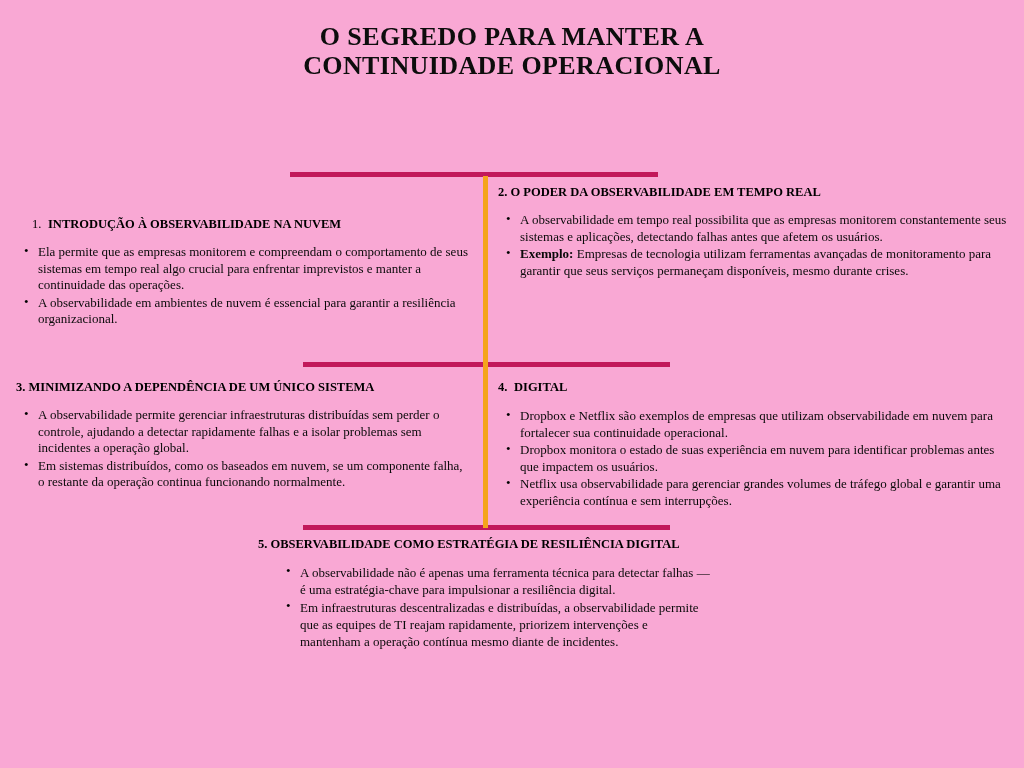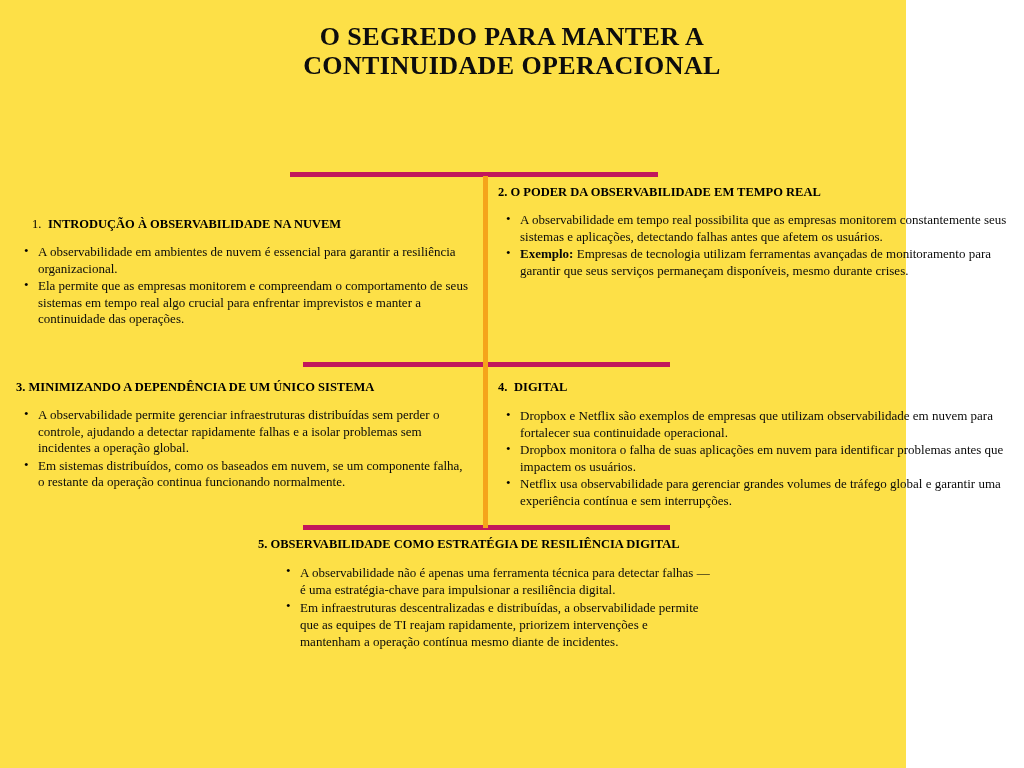--- a/index.html
+++ b/index.html
@@ -11,23 +11,23 @@
     width: 1024px;
     height: 768px;
     background: #ffffff;
     font-family: "Liberation Serif", "DejaVu Serif", serif;
     color: #000000;
     overflow: hidden;
   }
 
   #slide {
     position: relative;
-    width: 906px;
+    width: 1024px;
     height: 768px;
-    background: #fde047;
+    background: #f9a8d4;
   }
 
   
   .title-block {
     position: absolute;
     left: 0;
     top: 22px;
     width: 1024px;
     text-align: center;
   }
@@ -127,22 +127,22 @@
   <div class="h-rule" style="left:303px; top:362px; width:367px;"></div>
   <div class="h-rule" style="left:303px; top:525px; width:367px;"></div>
 
   <div class="v-rule" style="left:483px; top:176px; width:5px; height:352px;"></div>
 
   <div class="section" id="sec1">
     <div class="sec-heading">
       <span class="num-light num-pad">1.</span><span>INTRODUÇÃO À OBSERVABILIDADE NA NUVEM</span>
     </div>
     <ul class="bullets">
+      <li> Ela permite que as empresas monitorem e compreendam o comportamento de seus sistemas em tempo real  algo crucial para enfrentar imprevistos e manter a continuidade das operações.</li>
       <li>A observabilidade em ambientes de nuvem é essencial para garantir a resiliência organizacional.</li>
-      <li> Ela permite que as empresas monitorem e compreendam o comportamento de seus sistemas em tempo real  algo crucial para enfrentar imprevistos e manter a continuidade das operações.</li>
     </ul>
   </div>
 
   <div class="section" id="sec2">
     <div class="sec-heading">
       <span>2.</span>&nbsp;<span>O PODER DA OBSERVABILIDADE EM TEMPO REAL</span>
     </div>
     <ul class="bullets">
       <li>A observabilidade em tempo real possibilita que as empresas monitorem constantemente seus sistemas e aplicações, detectando falhas antes que afetem os usuários.</li>
       <li><b>Exemplo:</b> <span>Empresas de tecnologia utilizam ferramentas avançadas de monitoramento para garantir que seus serviços permaneçam disponíveis, mesmo durante crises.</span></li>
@@ -158,21 +158,21 @@
       <li>Em sistemas distribuídos, como os baseados em nuvem, se um componente falha, o restante da operação continua funcionando normalmente.</li>
     </ul>
   </div>
 
   <div class="section" id="sec4">
     <div class="sec-heading">
       <span class="num-pad">4.</span><span>DIGITAL</span>
     </div>
     <ul class="bullets">
       <li>Dropbox e Netflix são exemplos de empresas que utilizam observabilidade em nuvem para fortalecer sua continuidade operacional.</li>
-      <li>Dropbox monitora o falha de suas aplicações em nuvem para identificar problemas antes que impactem os usuários.</li>
+      <li>Dropbox monitora o estado de suas experiência em nuvem para identificar problemas antes que impactem os usuários.</li>
       <li>Netflix usa observabilidade para gerenciar grandes volumes de tráfego global e garantir uma experiência contínua e sem interrupções.</li>
     </ul>
   </div>
 
   <div class="section" id="sec5">
     <div class="sec-heading">
       <span>5.</span>&nbsp;<span>OBSERVABILIDADE COMO ESTRATÉGIA DE RESILIÊNCIA DIGITAL</span>
     </div>
     <ul class="bullets">
       <li>A observabilidade não é apenas uma ferramenta técnica para detectar falhas — é uma estratégia-chave para impulsionar a resiliência digital.</li>

